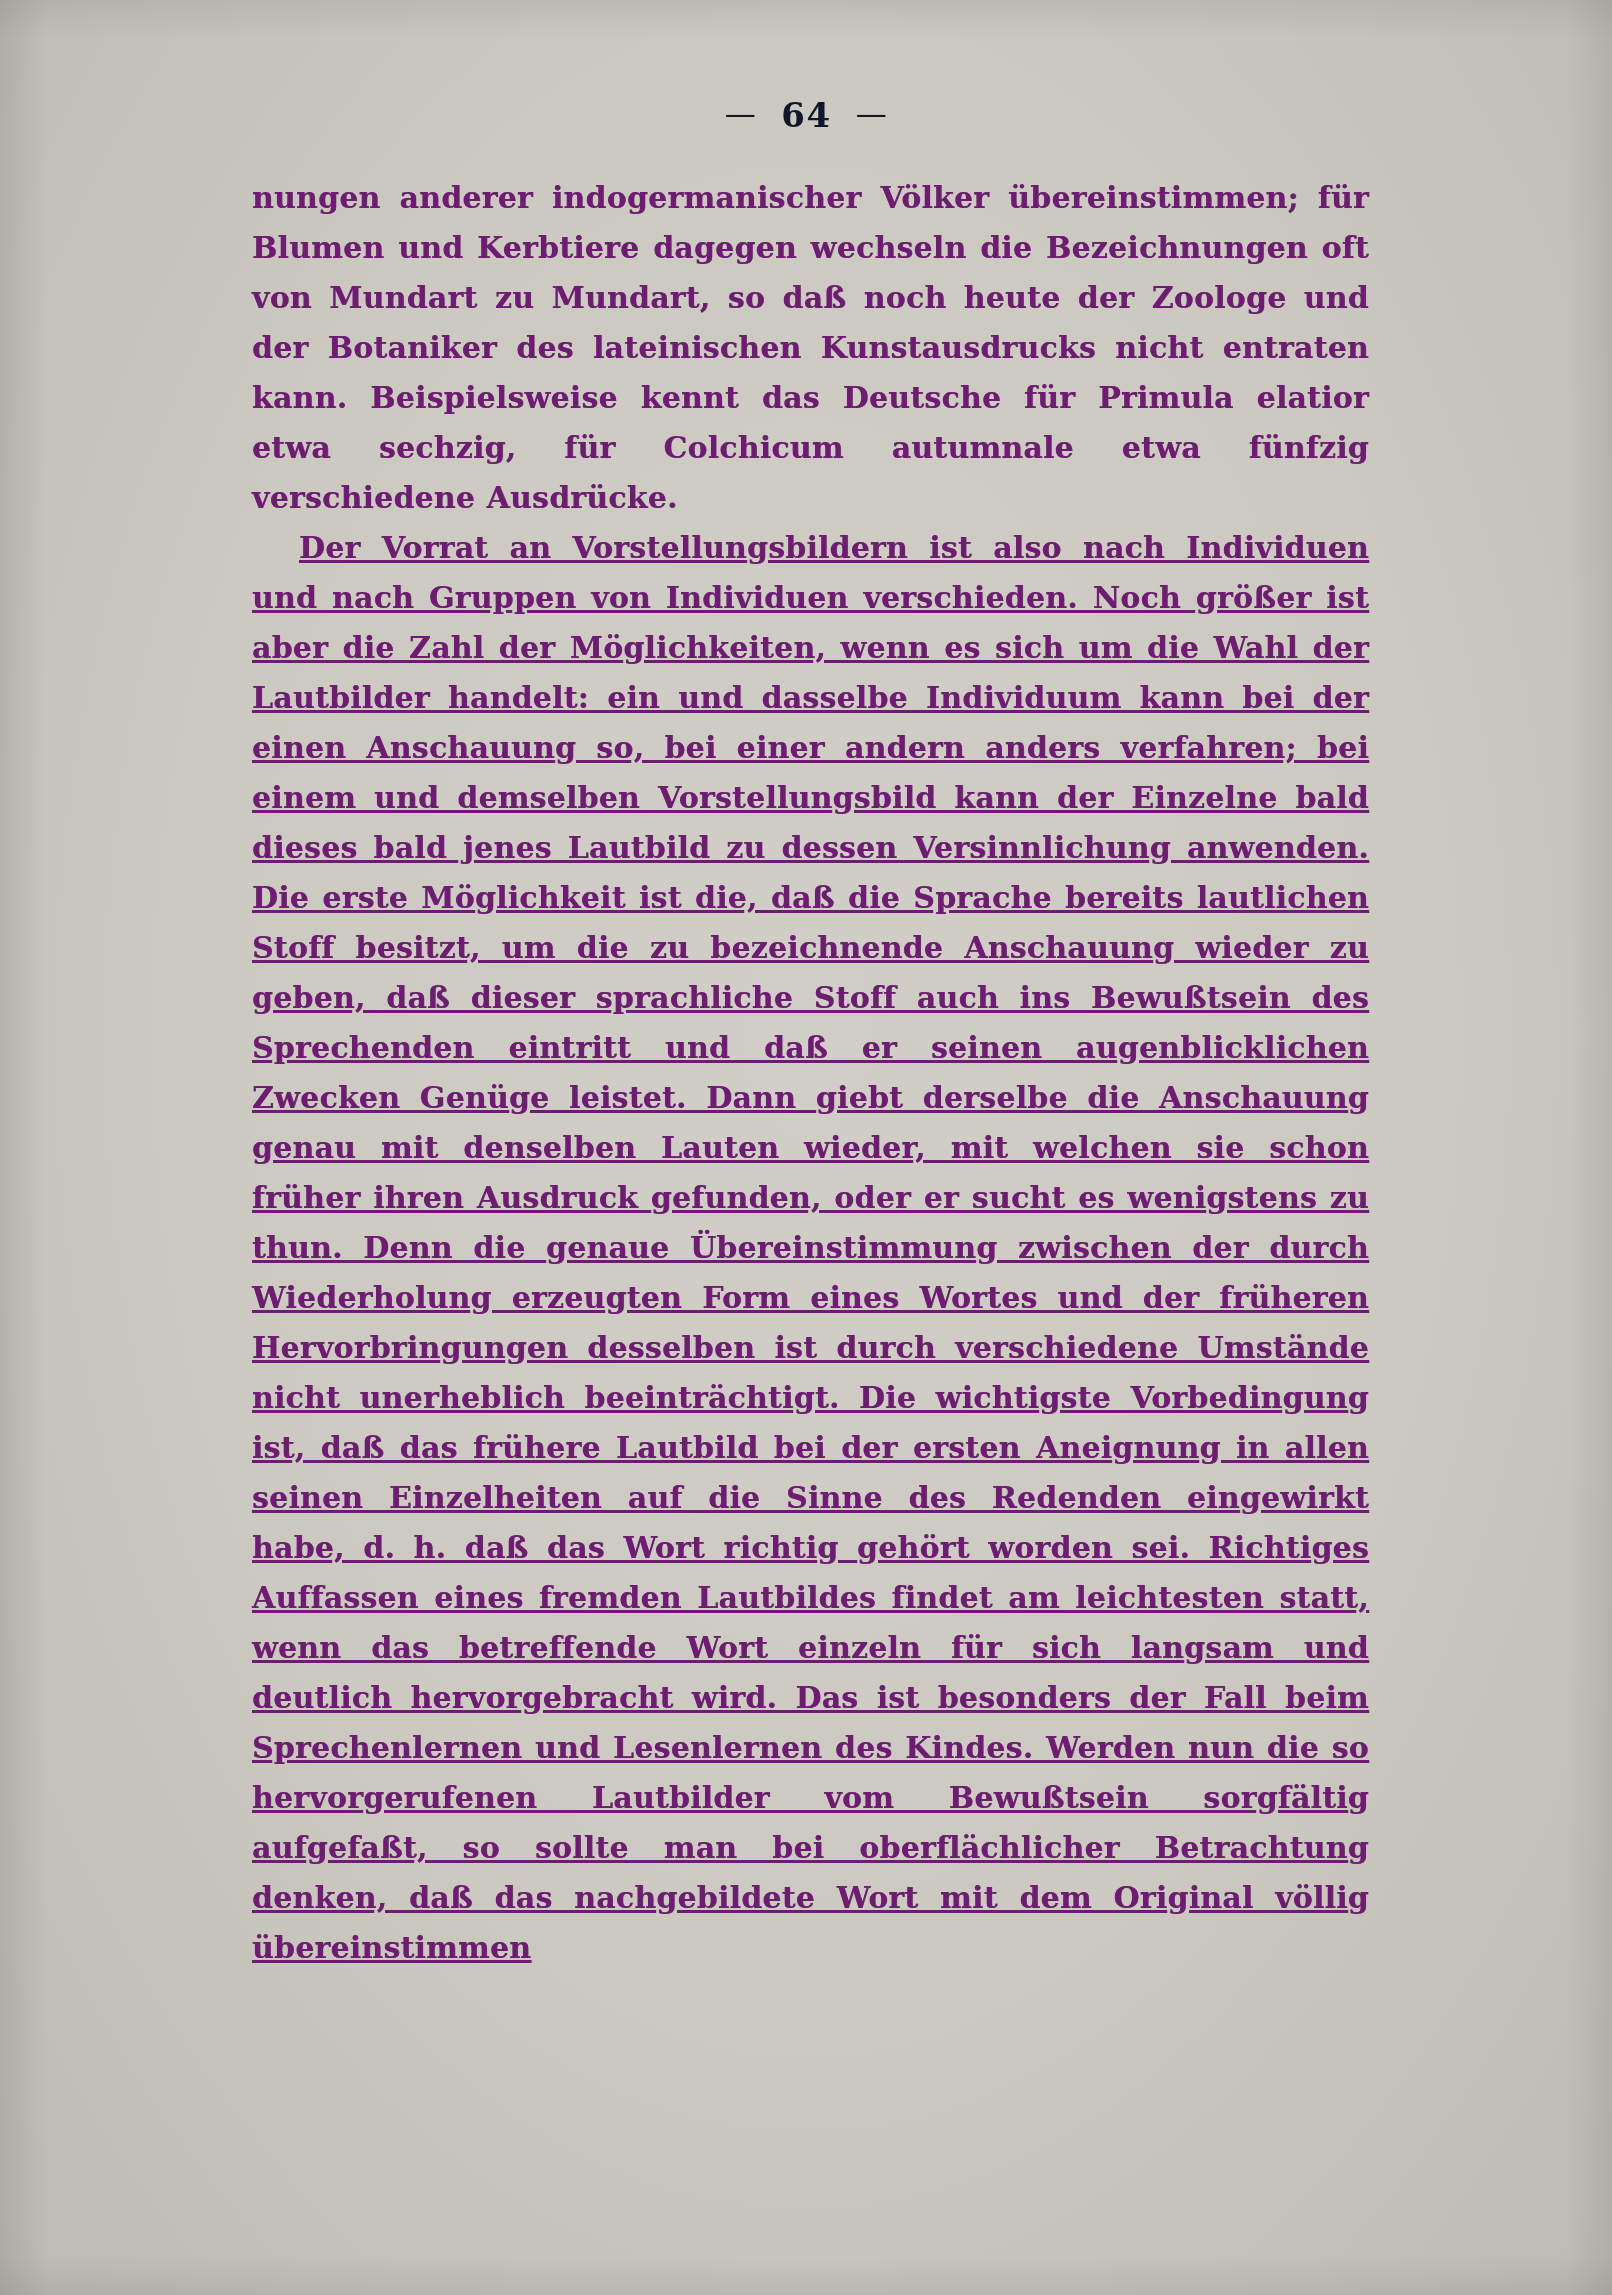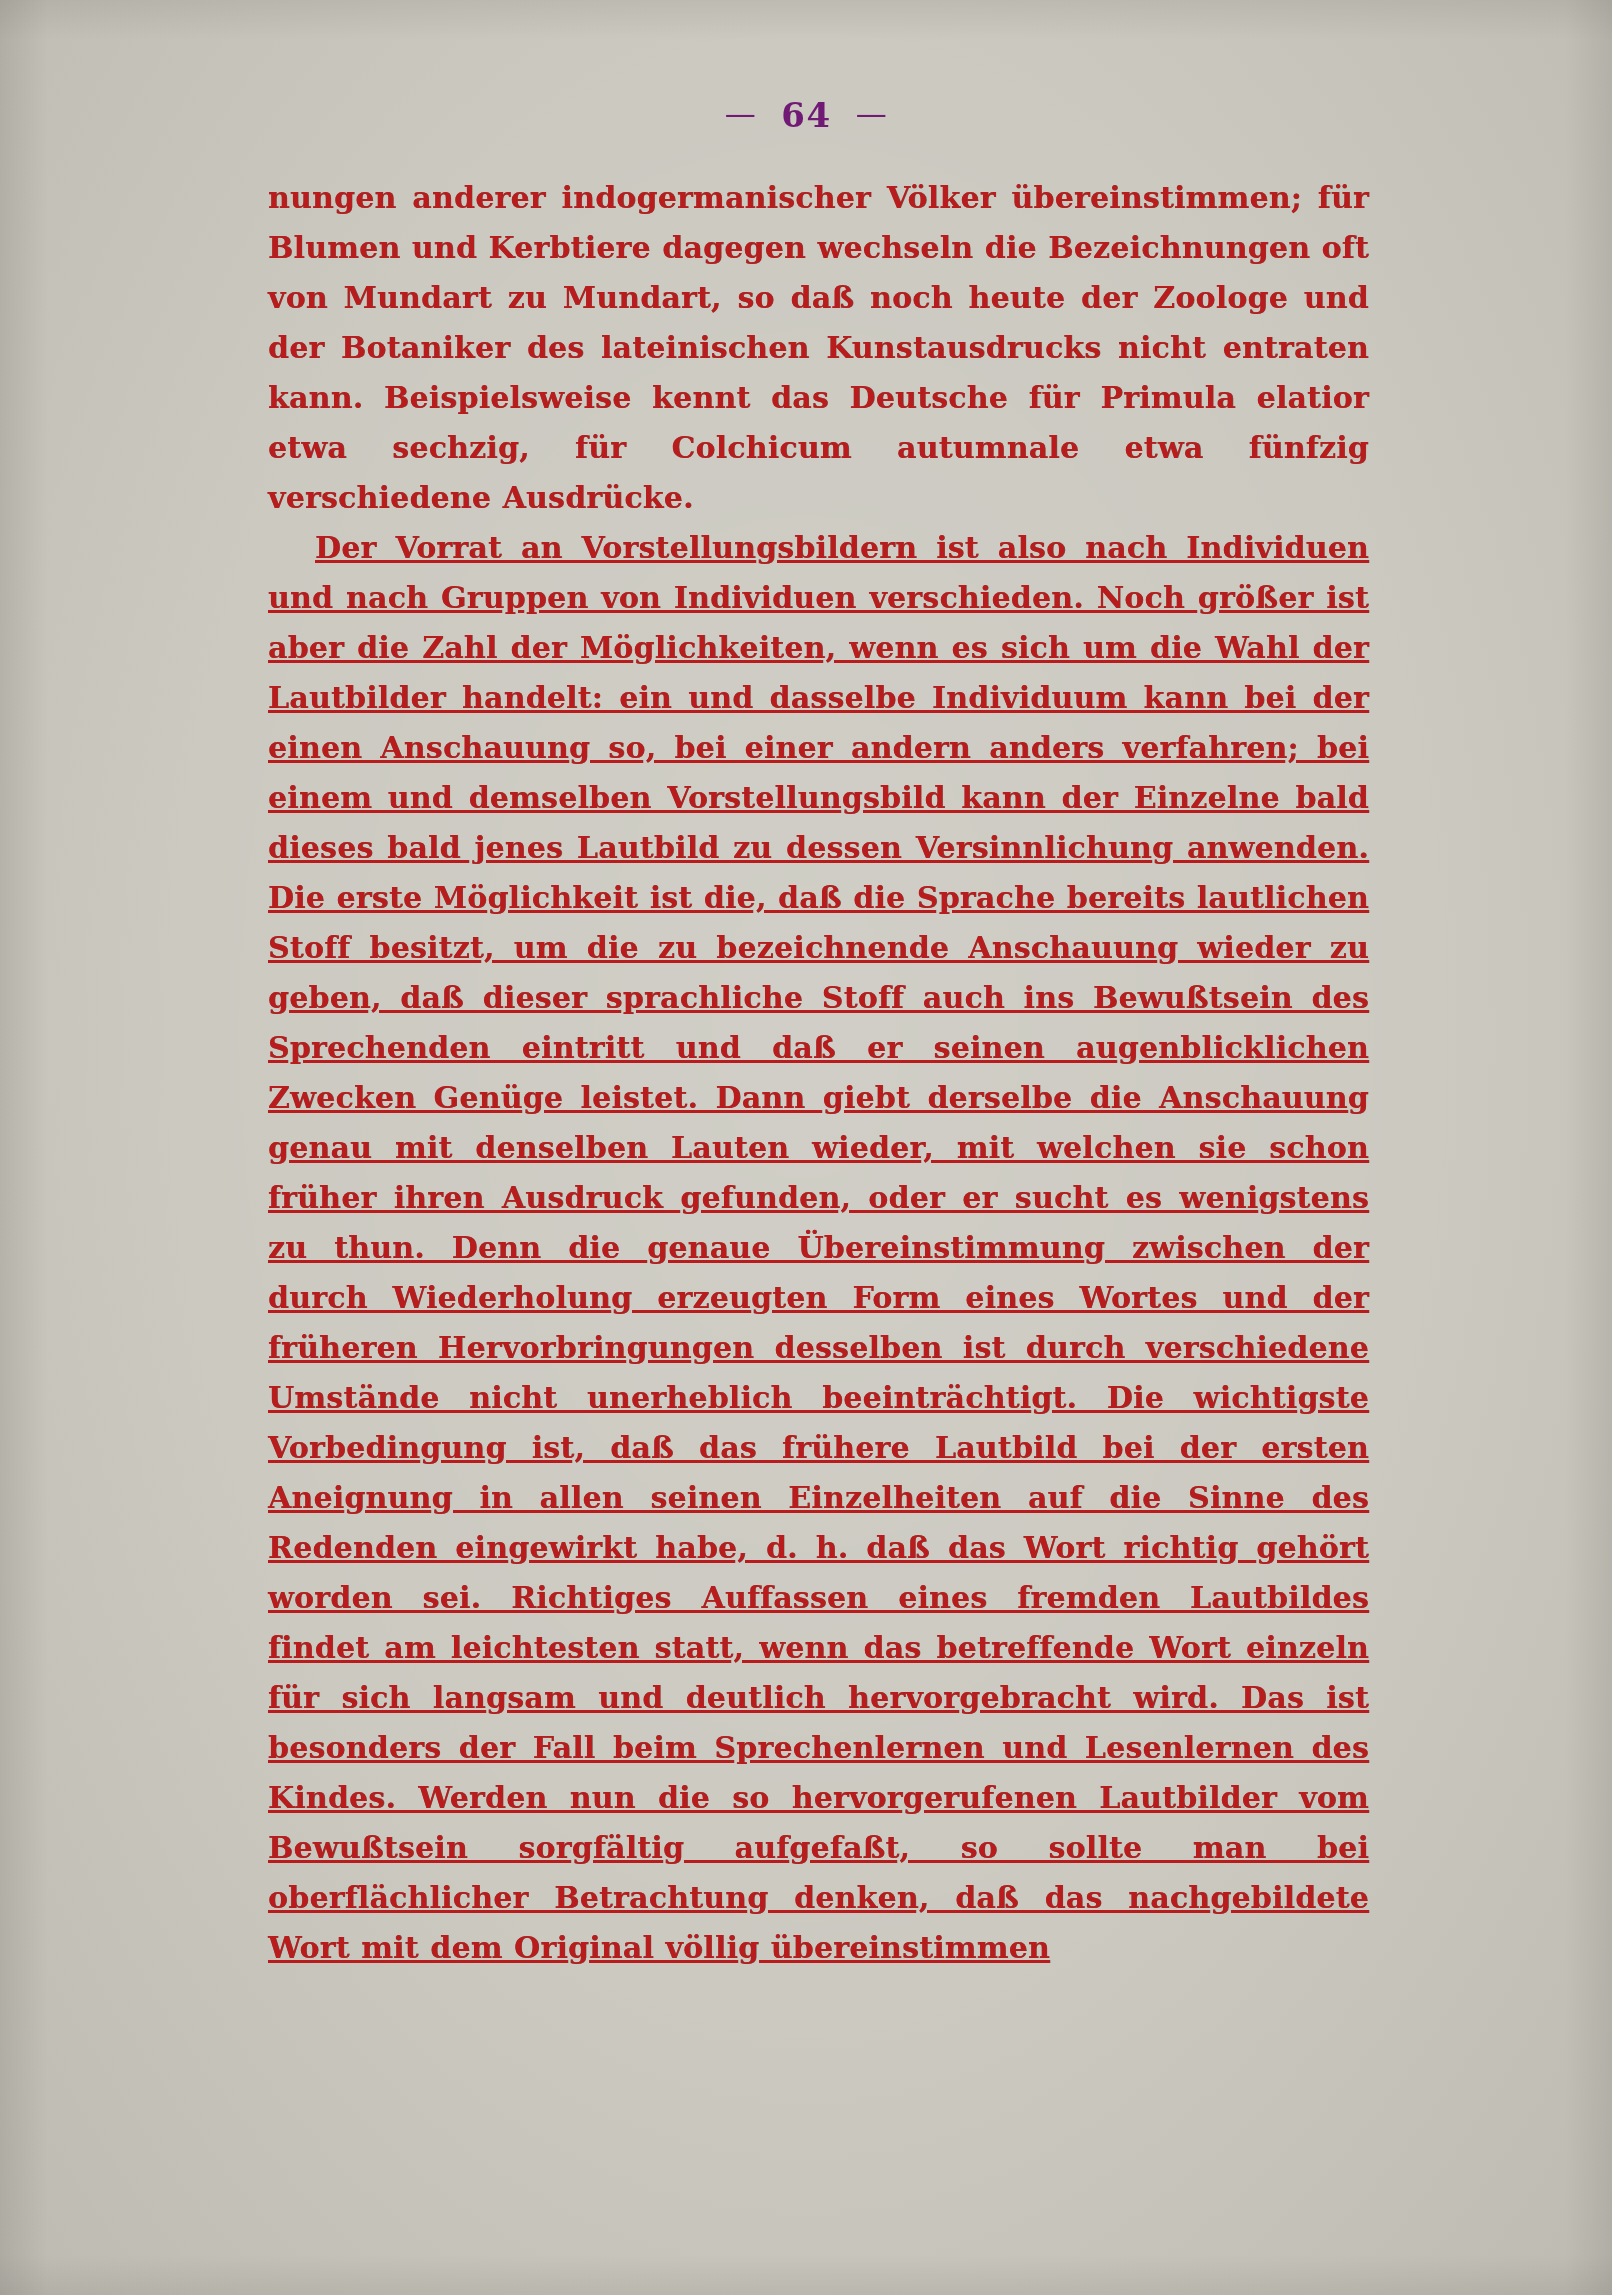--- a/index.html
+++ b/index.html
@@ -43,21 +43,21 @@
 
   .page-header {
     position: absolute;
     top: 95px;
     left: 0;
     width: 1613px;
     text-align: center;
     font-family: "DejaVu Serif", serif;
     font-size: 32px;
     letter-spacing: 1.6px;
-    color: #701a75;
+    color: #0f172a;
     z-index: 2;
   }
   .page-header .dash {
     display: inline-block;
     margin: 0 24px;
     vertical-align: 3.2px;
     font-size: 31px;
   }
   .page-header .folio {
     font-weight: 700;
@@ -66,22 +66,22 @@
 
   .textblock {
     position: absolute;
     top: 173px;
     left: 252px;
     width: 1117px;
     z-index: 2;
   }
 
   p.para {
-    margin: 0 0 0 16px;
-    color: #b91c1c;
+    margin: 0 0 0 0;
+    color: #701a75;
     font-family: "DejaVu Serif", serif;
     font-size: 30px;
     line-height: 50px;
     text-align: justify;
     text-align-last: left;
     letter-spacing: 0.2px;
     word-spacing: 0.8px;
     
     font-weight: 600;
     -webkit-font-smoothing: none;

